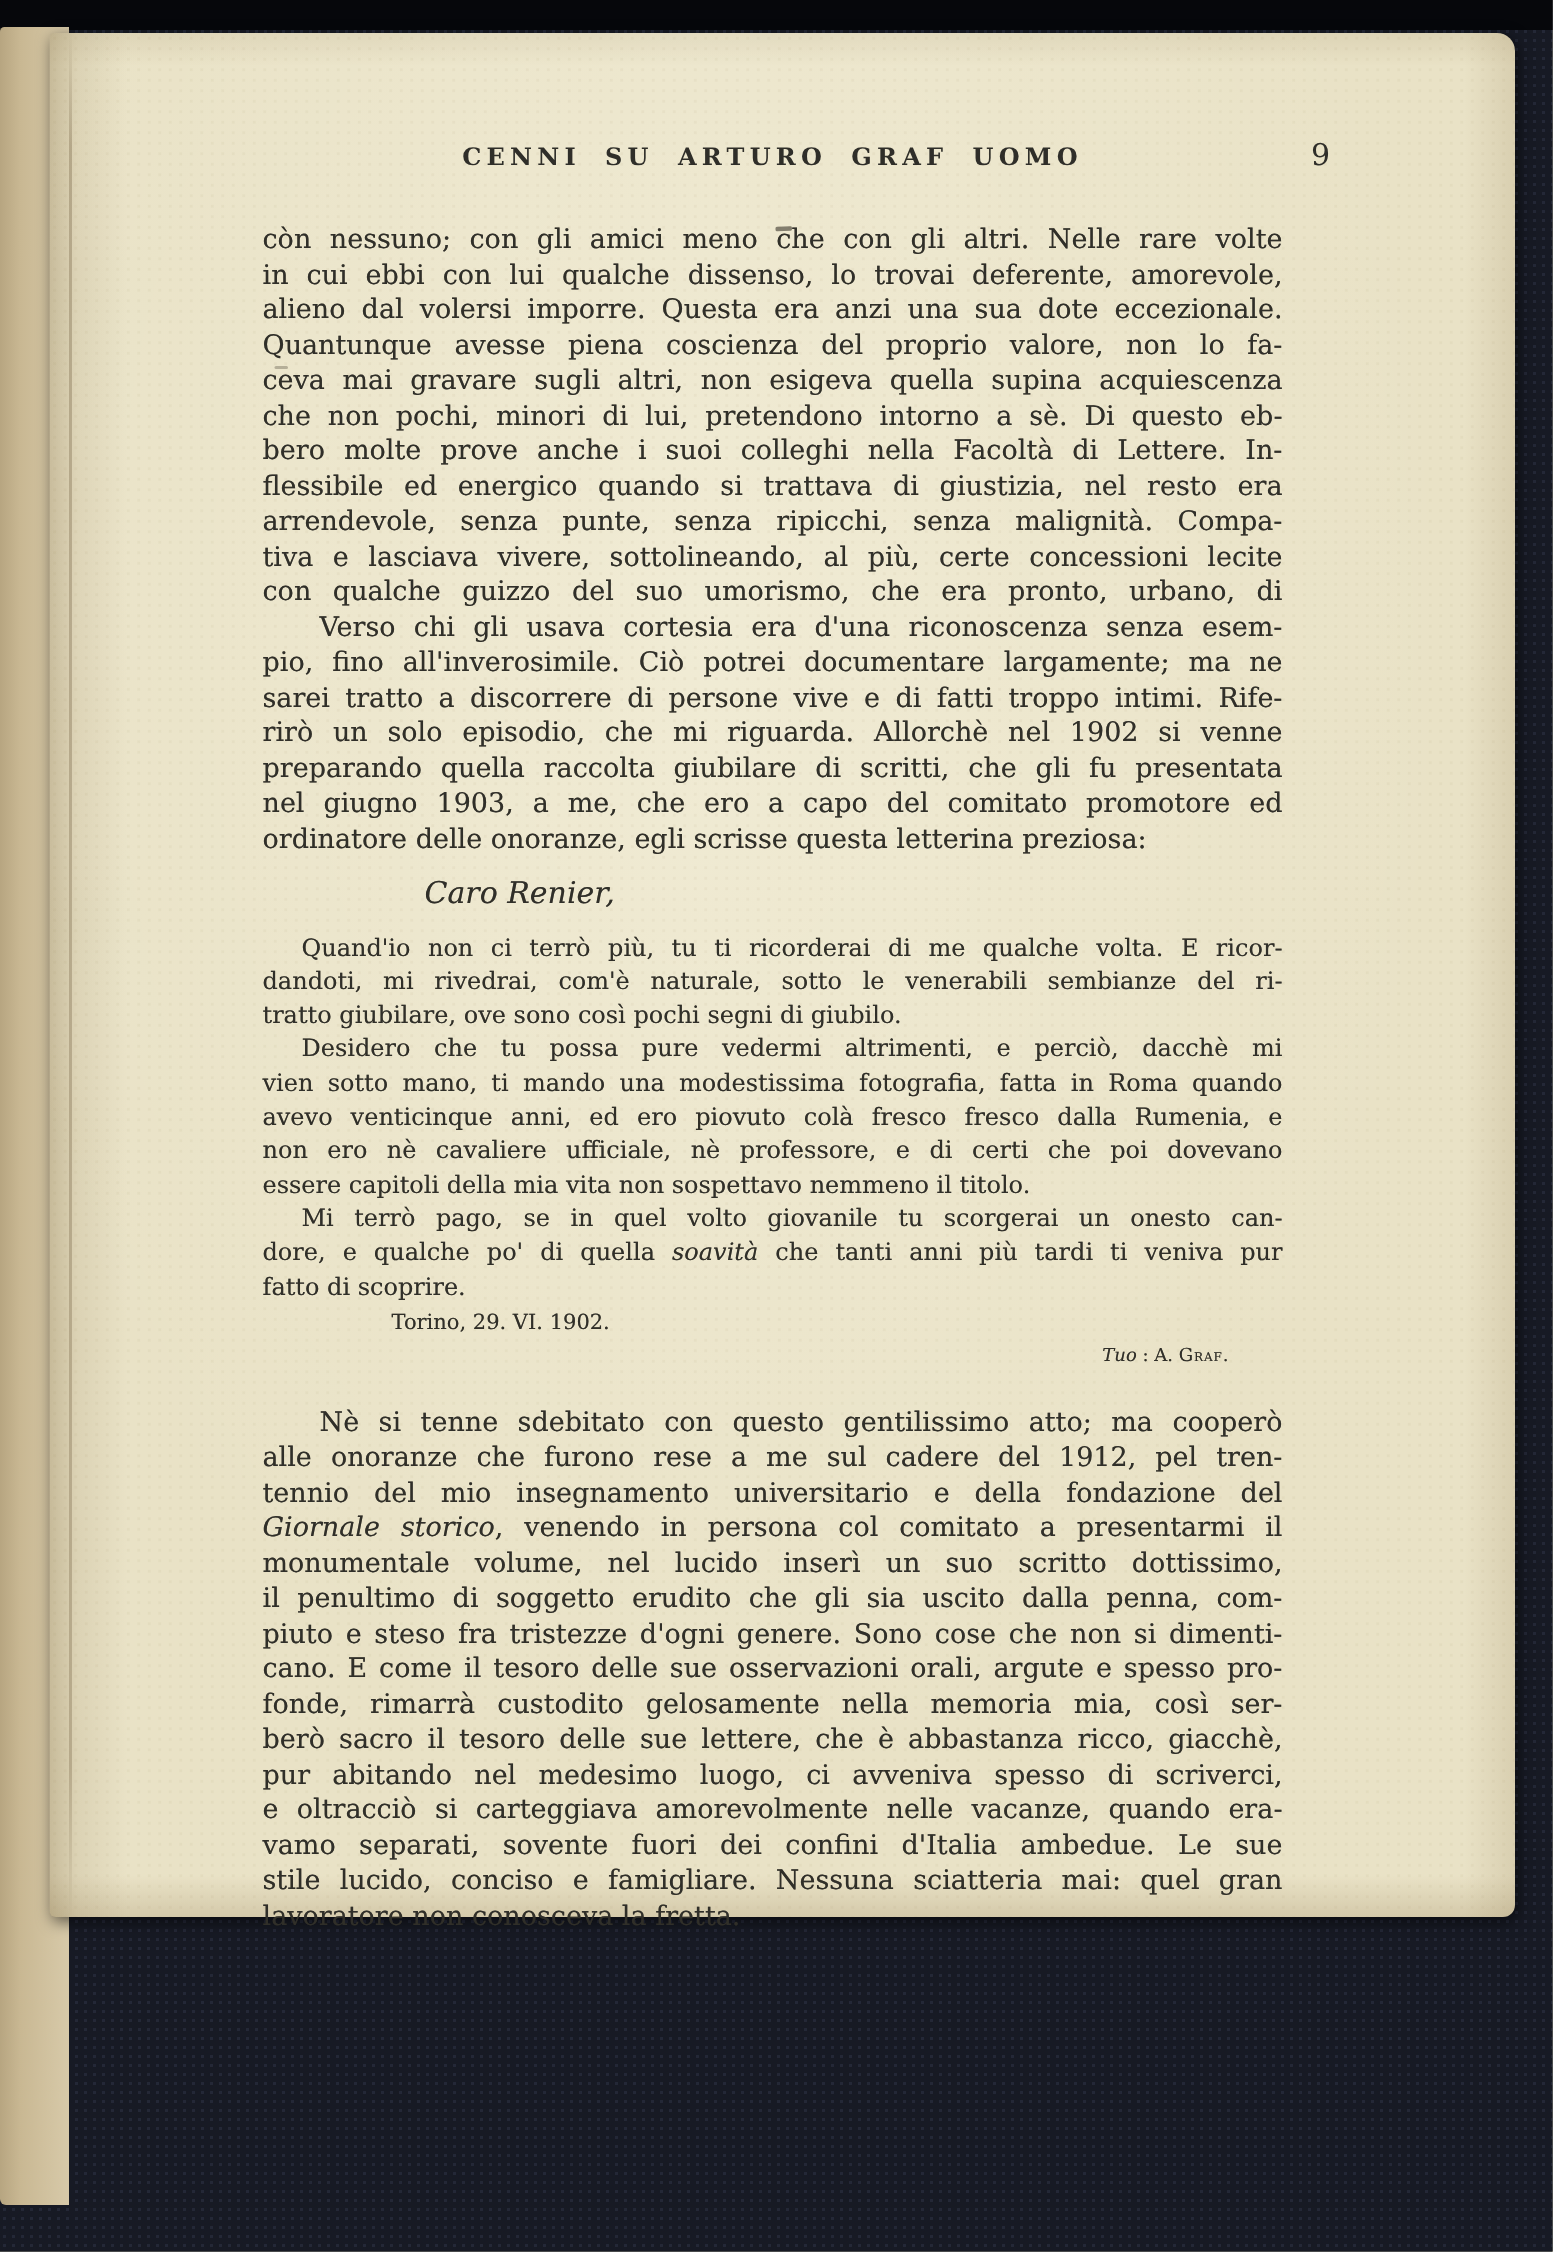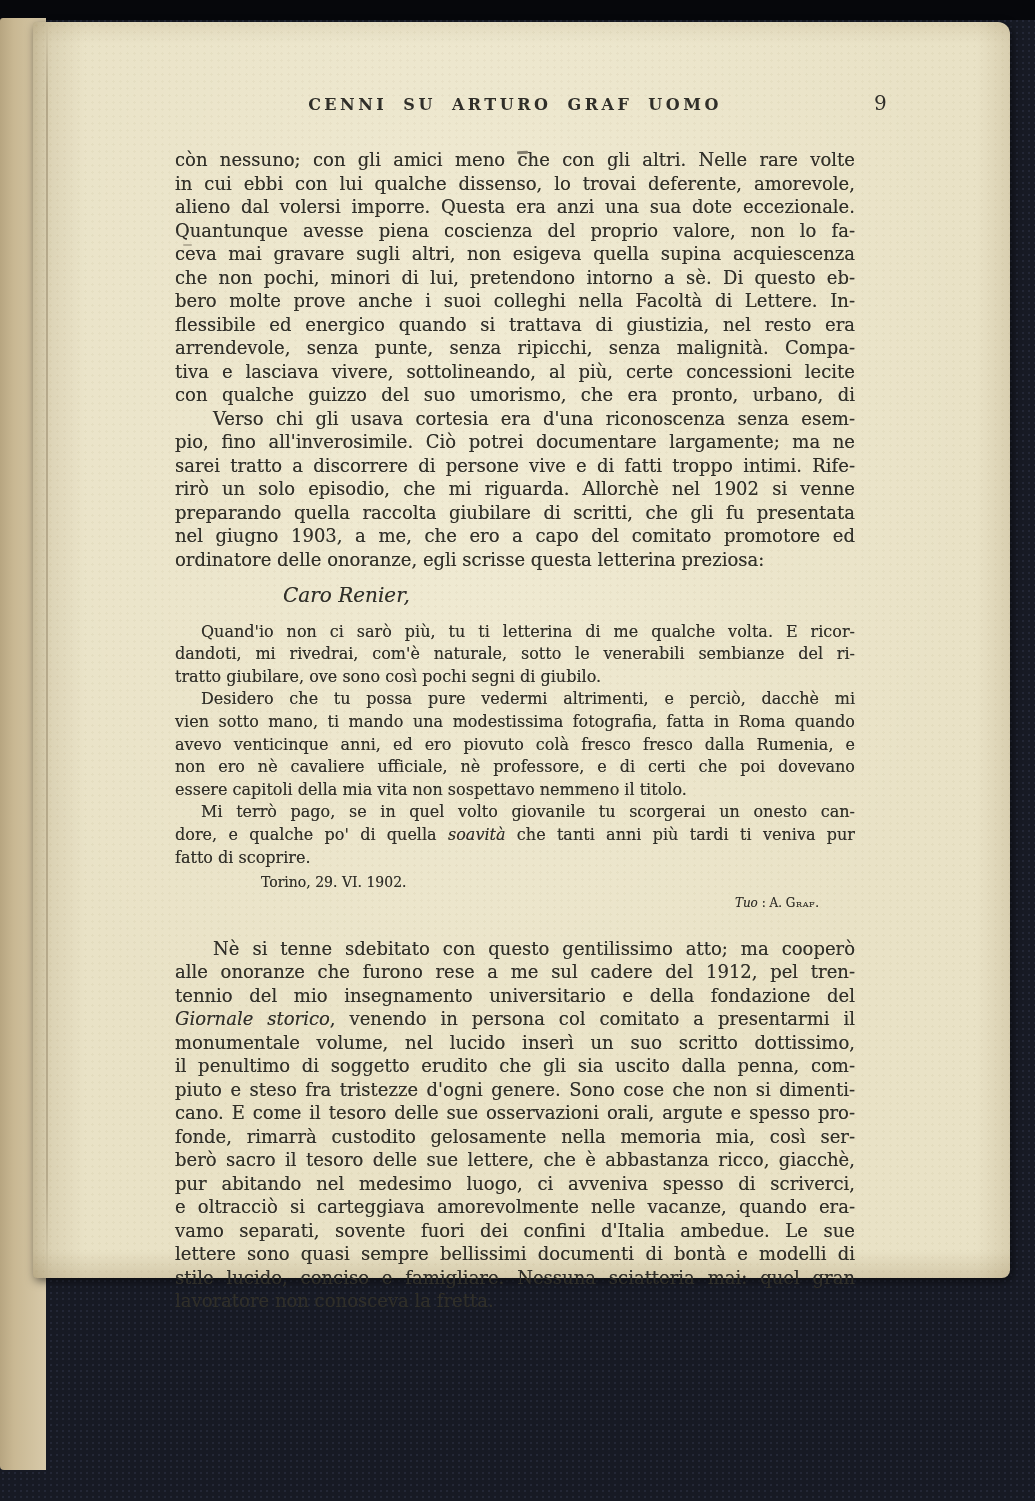--- a/index.html
+++ b/index.html
@@ -76,21 +76,21 @@
           <div class="line first-indent" style="">Verso chi gli usava cortesia era d'una riconoscenza senza esem-</div>
           <div class="line" style="">pio, fino all'inverosimile. Ciò potrei documentare largamente; ma ne</div>
           <div class="line" style="">sarei tratto a discorrere di persone vive e di fatti troppo intimi. Rife-</div>
           <div class="line" style="">rirò un solo episodio, che mi riguarda. Allorchè nel 1902 si venne</div>
           <div class="line" style="">preparando quella raccolta giubilare di scritti, che gli fu presentata</div>
           <div class="line" style="">nel giugno 1903, a me, che ero a capo del comitato promotore ed</div>
           <div class="line no-just" style="">ordinatore delle onoranze, egli scrisse questa letterina preziosa:</div>
         </div>
         <div class="para letter k-salutation"><i>Caro Renier,</i></div>
         <div class="para letter">
-          <div class="line first-indent" style="">Quand'io non ci sarò più, tu ti letterina di me qualche volta. E ricor-</div>
+          <div class="line first-indent" style="">Quand'io non ci terrò più, tu ti ricorderai di me qualche volta. E ricor-</div>
           <div class="line" style="">dandoti, mi rivedrai, com'è naturale, sotto le venerabili sembianze del ri-</div>
           <div class="line no-just" style="">tratto giubilare, ove sono così pochi segni di giubilo.</div>
         </div>
         <div class="para letter">
           <div class="line first-indent" style="">Desidero che tu possa pure vedermi altrimenti, e perciò, dacchè mi</div>
           <div class="line" style="">vien sotto mano, ti mando una modestissima fotografia, fatta in Roma quando</div>
           <div class="line" style="">avevo venticinque anni, ed ero piovuto colà fresco fresco dalla Rumenia, e</div>
           <div class="line" style="">non ero nè cavaliere ufficiale, nè professore, e di certi che poi dovevano</div>
           <div class="line no-just" style="">essere capitoli della mia vita non sospettavo nemmeno il titolo.</div>
         </div>
@@ -108,19 +108,18 @@
           <div class="line" style=""><i>Giornale storico</i>, venendo in persona col comitato a presentarmi il</div>
           <div class="line" style="">monumentale volume, nel lucido inserì un suo scritto dottissimo,</div>
           <div class="line" style="">il penultimo di soggetto erudito che gli sia uscito dalla penna, com-</div>
           <div class="line" style="">piuto e steso fra tristezze d'ogni genere. Sono cose che non si dimenti-</div>
           <div class="line" style="">cano. E come il tesoro delle sue osservazioni orali, argute e spesso pro-</div>
           <div class="line" style="">fonde, rimarrà custodito gelosamente nella memoria mia, così ser-</div>
           <div class="line" style="">berò sacro il tesoro delle sue lettere, che è abbastanza ricco, giacchè,</div>
           <div class="line" style="">pur abitando nel medesimo luogo, ci avveniva spesso di scriverci,</div>
           <div class="line" style="">e oltracciò si carteggiava amorevolmente nelle vacanze, quando era-</div>
           <div class="line" style="">vamo separati, sovente fuori dei confini d'Italia ambedue. Le sue</div>
-          <div class="line" style="">lettere sono quasi sempre bellissimi documenti di bontà e modelli di</div>
           <div class="line" style="">stile lucido, conciso e famigliare. Nessuna sciatteria mai: quel gran</div>
           <div class="line no-just" style="">lavoratore non conosceva la fretta.</div>
         </div>
       </div>
   </div>
 </div>
 
 </body></html>

